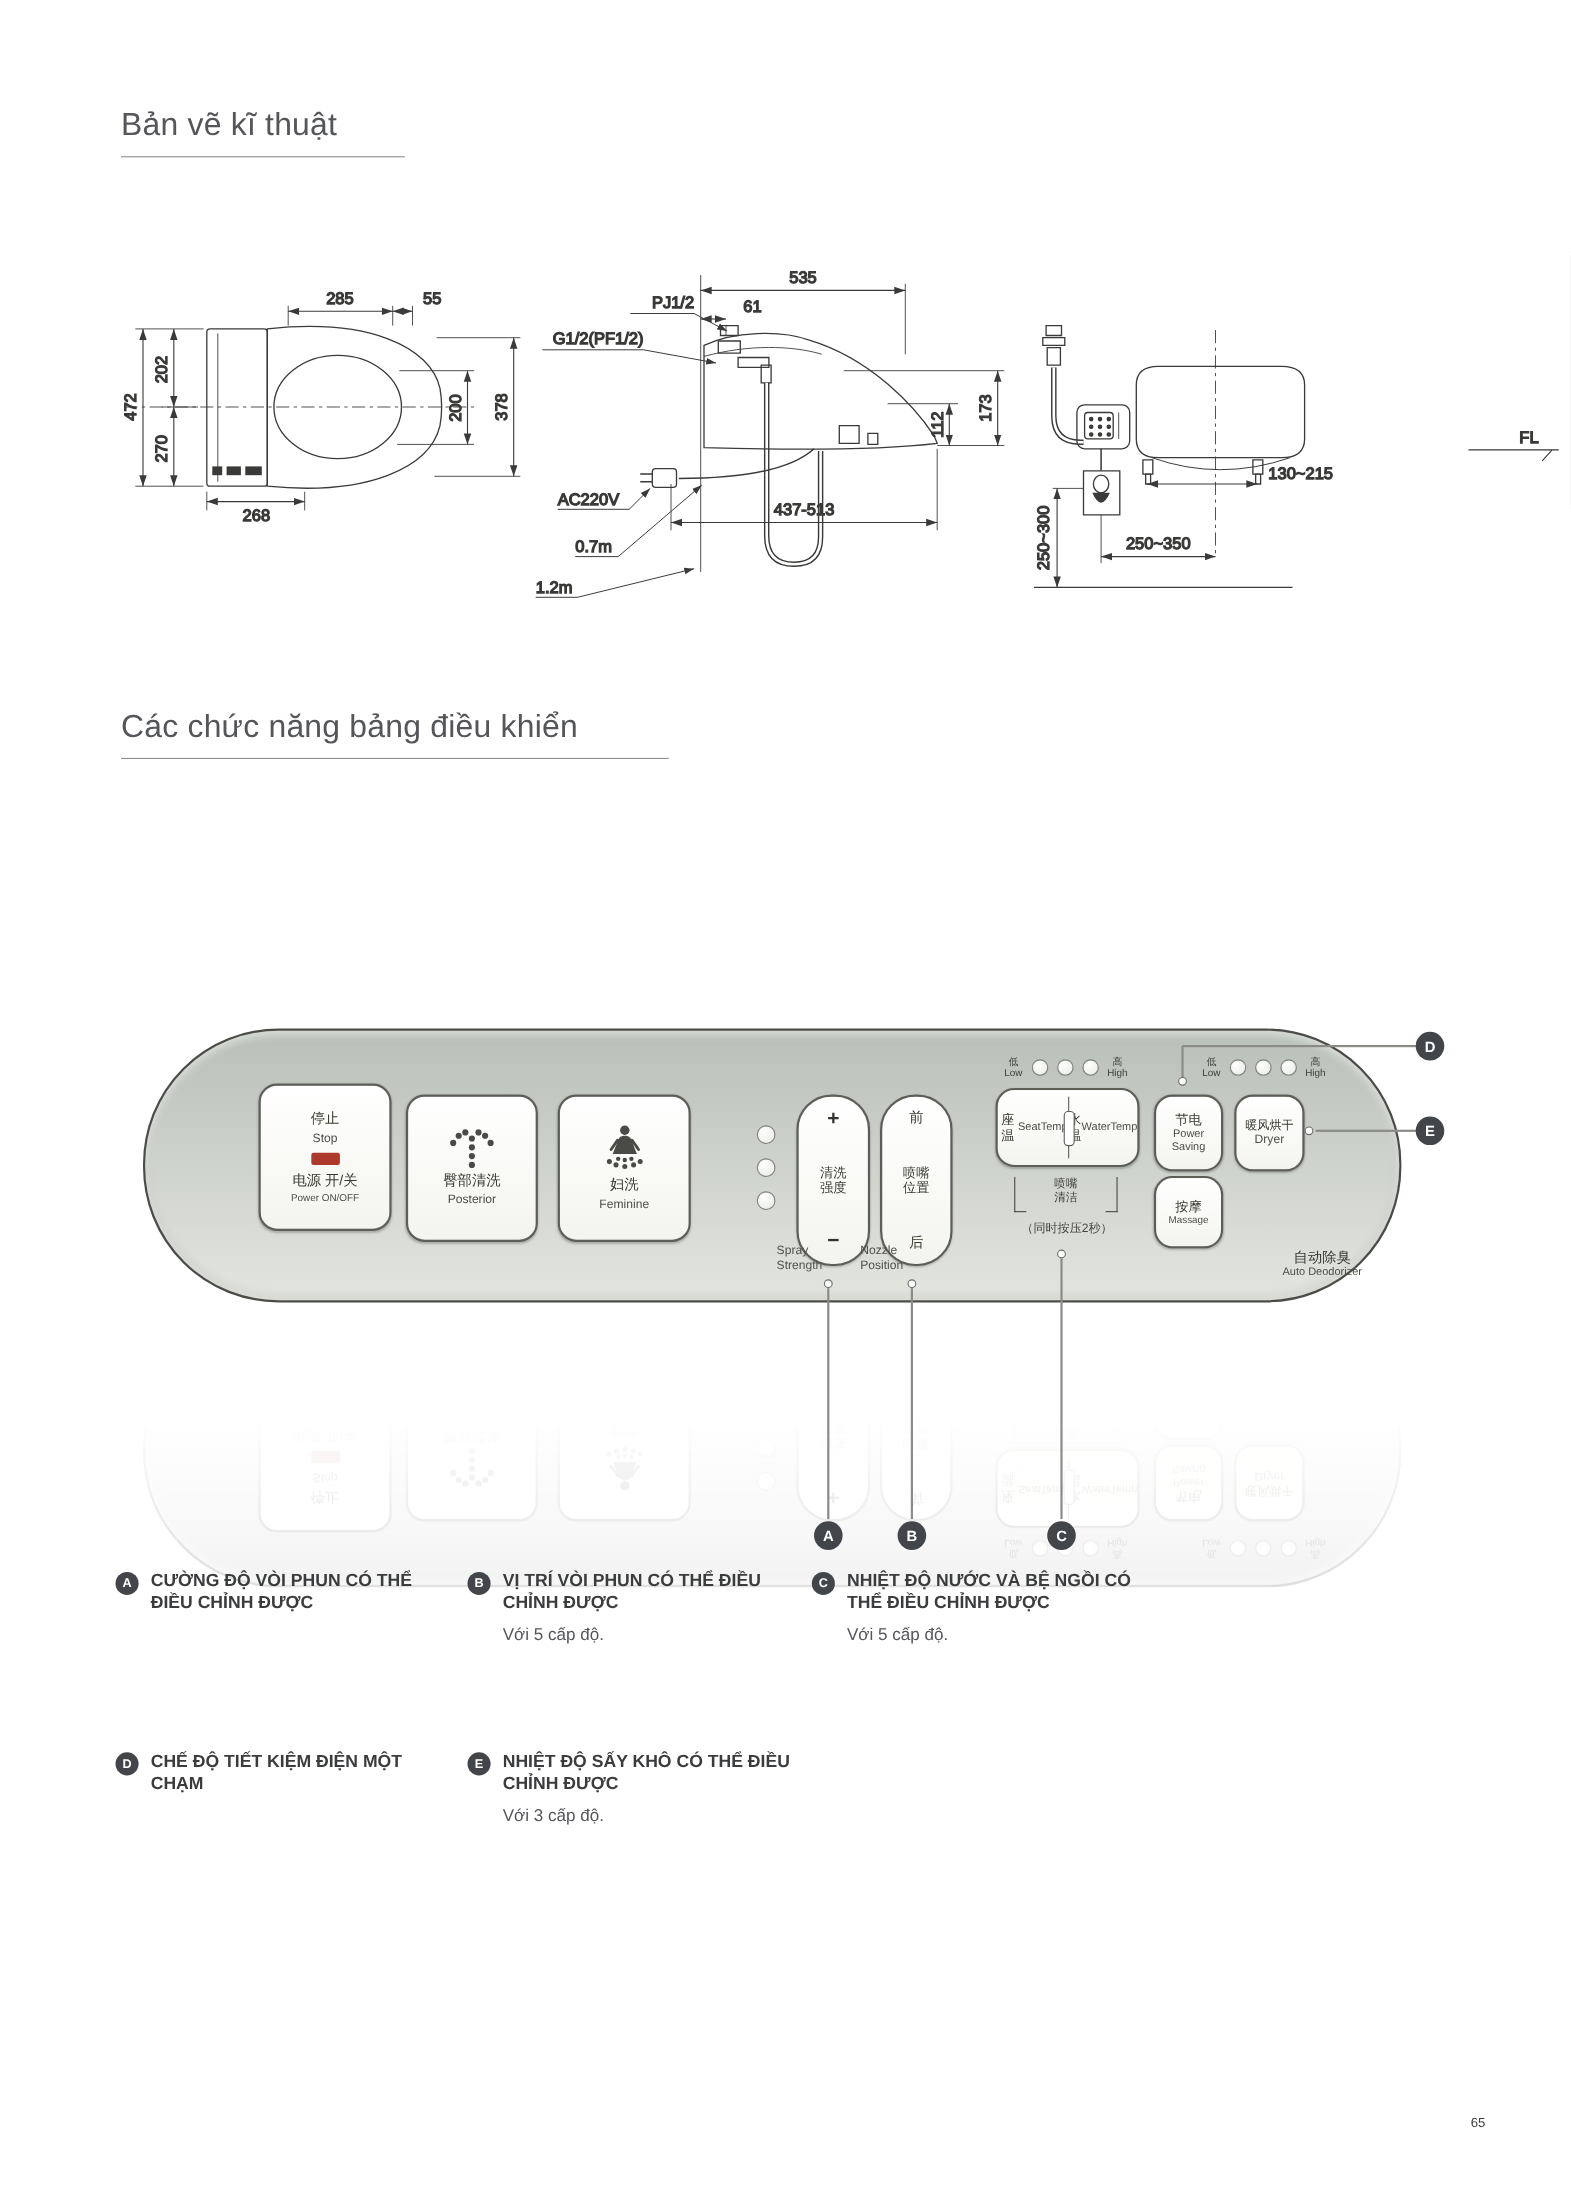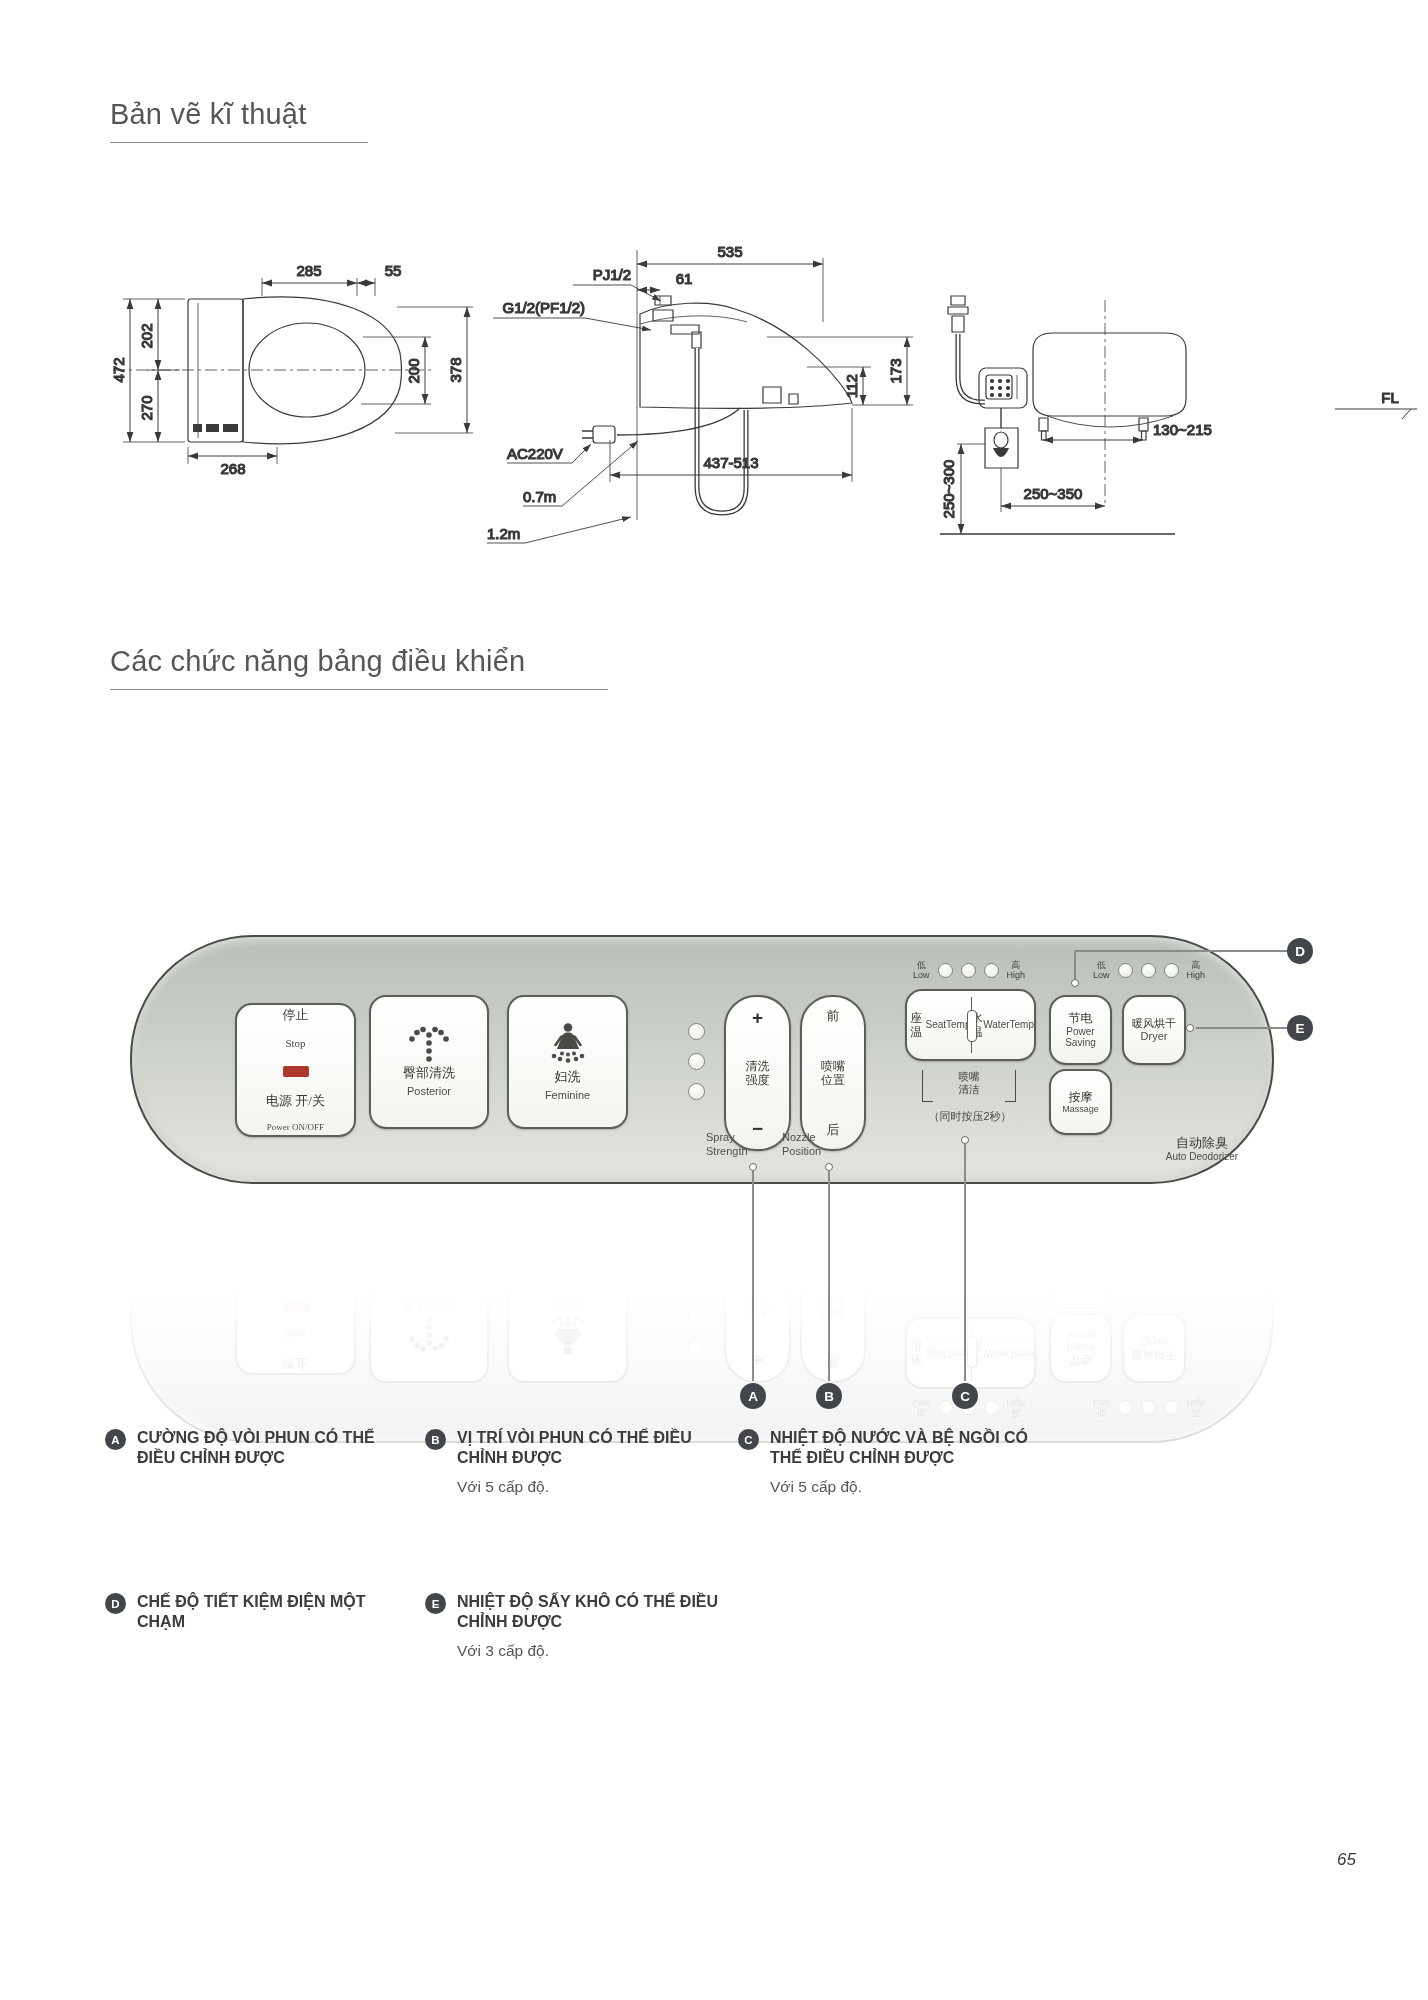--- a/index.html
+++ b/index.html
@@ -53,21 +53,21 @@
   .dot{position:absolute;width:6px;height:6px;border:1.2px solid #6b6b67;border-radius:50%;background:#fff;z-index:6;}
   .mark{position:absolute;width:26px;height:26px;border-radius:50%;background:#42464a;color:#fff;
         font-weight:bold;font-size:13.5px;display:flex;align-items:center;justify-content:center;z-index:6;}
   
   .co{position:absolute;}
   .co .hd{display:flex;gap:11px;align-items:flex-start;}
   .mark-sm{width:21px;height:21px;border-radius:50%;background:#42464a;color:#fff;font-weight:bold;
            font-size:11.5px;display:flex;align-items:center;justify-content:center;flex:none;margin-top:1px;}
   .co .ttl{font-weight:bold;font-size:16px;line-height:1.28;color:#3b3c3e;}
   .co .bd{margin:7px 0 0 32px;font-size:15.5px;line-height:1.4;color:#54565a;}
-  .pageno{position:absolute;left:1337px;top:1850px;font-size:17px;color:#3a3a3a;font-style:italic;}
+  .pageno{position:absolute;left:1337px;top:1923px;font-size:12px;color:#3a3a3a;}
 </style>
 </head>
 <body>
 
 <div class="page">
 
   <div class="sec-title" style="left:110px;top:98px;">
     <span>Bản vẽ kĩ thuật</span>
     <div class="rule" style="width:258px;"></div>
   </div>
@@ -226,21 +226,21 @@
     </g>
   </svg>
 
   <div class="sec-title" style="left:110px;top:645px;">
     <span>Các chức năng bảng điều khiển</span>
     <div class="rule" style="width:498px;"></div>
   </div>
 
   <div class="panel">
 
-    <div class="btn btn-lg" style="left:103px;top:66px;width:117px;height:130px;gap:13px;font-family:Liberation Serif, serif;">
+    <div class="btn btn-lg" style="left:103px;top:48px;width:117px;height:130px;gap:3px;">
       <span class="cn13">停止</span>
       <span class="en11">Stop</span>
       <span class="stopbar"></span>
       <span class="cn13">电源 开/关</span>
       <span class="en9">Power ON/OFF</span>
     </div>
 
     <div class="btn btn-lg" style="left:237px;top:58px;width:116px;height:130px;gap:3px;">
       <svg width="46" height="36" viewBox="0 0 46 36">
         <g fill="#4a4a46">

